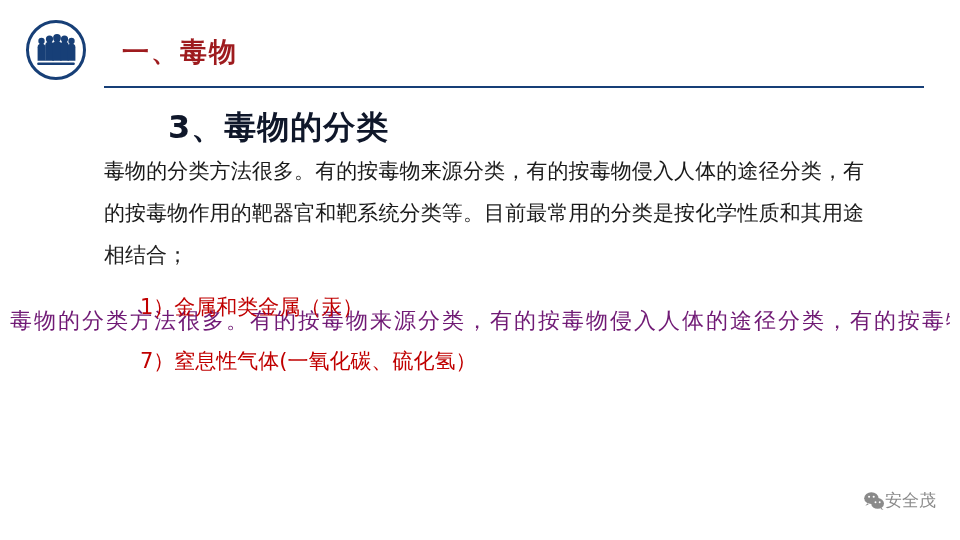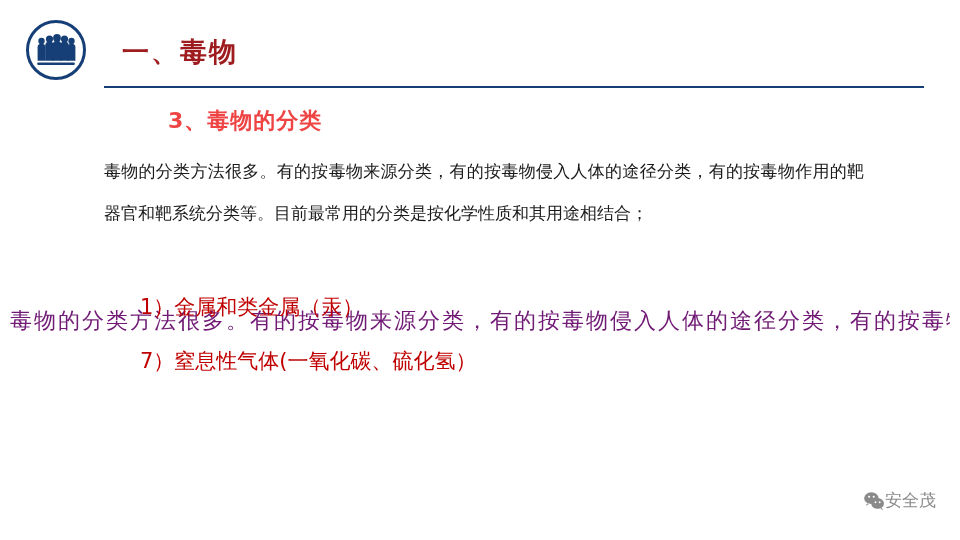--- a/index.html
+++ b/index.html
@@ -60,33 +60,33 @@
     width: 820px;
     height: 2px;
     background: #173f77;
   }
 
   
   .subtitle {
     position: absolute;
     left: 168px;
     top: 106px;
-    font-size: 22px;
+    font-size: 32px;
     font-weight: bold;
-    color: #ef4444;
+    color: #0f172a;
     letter-spacing: 1px;
     white-space: nowrap;
   }
 
   .paragraph {
     position: absolute;
     left: 104px;
     top: 150px;
     width: 760px;
-    font-size: 17px;
+    font-size: 21px;
     line-height: 42px;
     color: #1a1a1a;
     text-align: justify;
     text-indent: 0;
   }
 
   .list {
     position: absolute;
     left: 140px;
     top: 292px;

